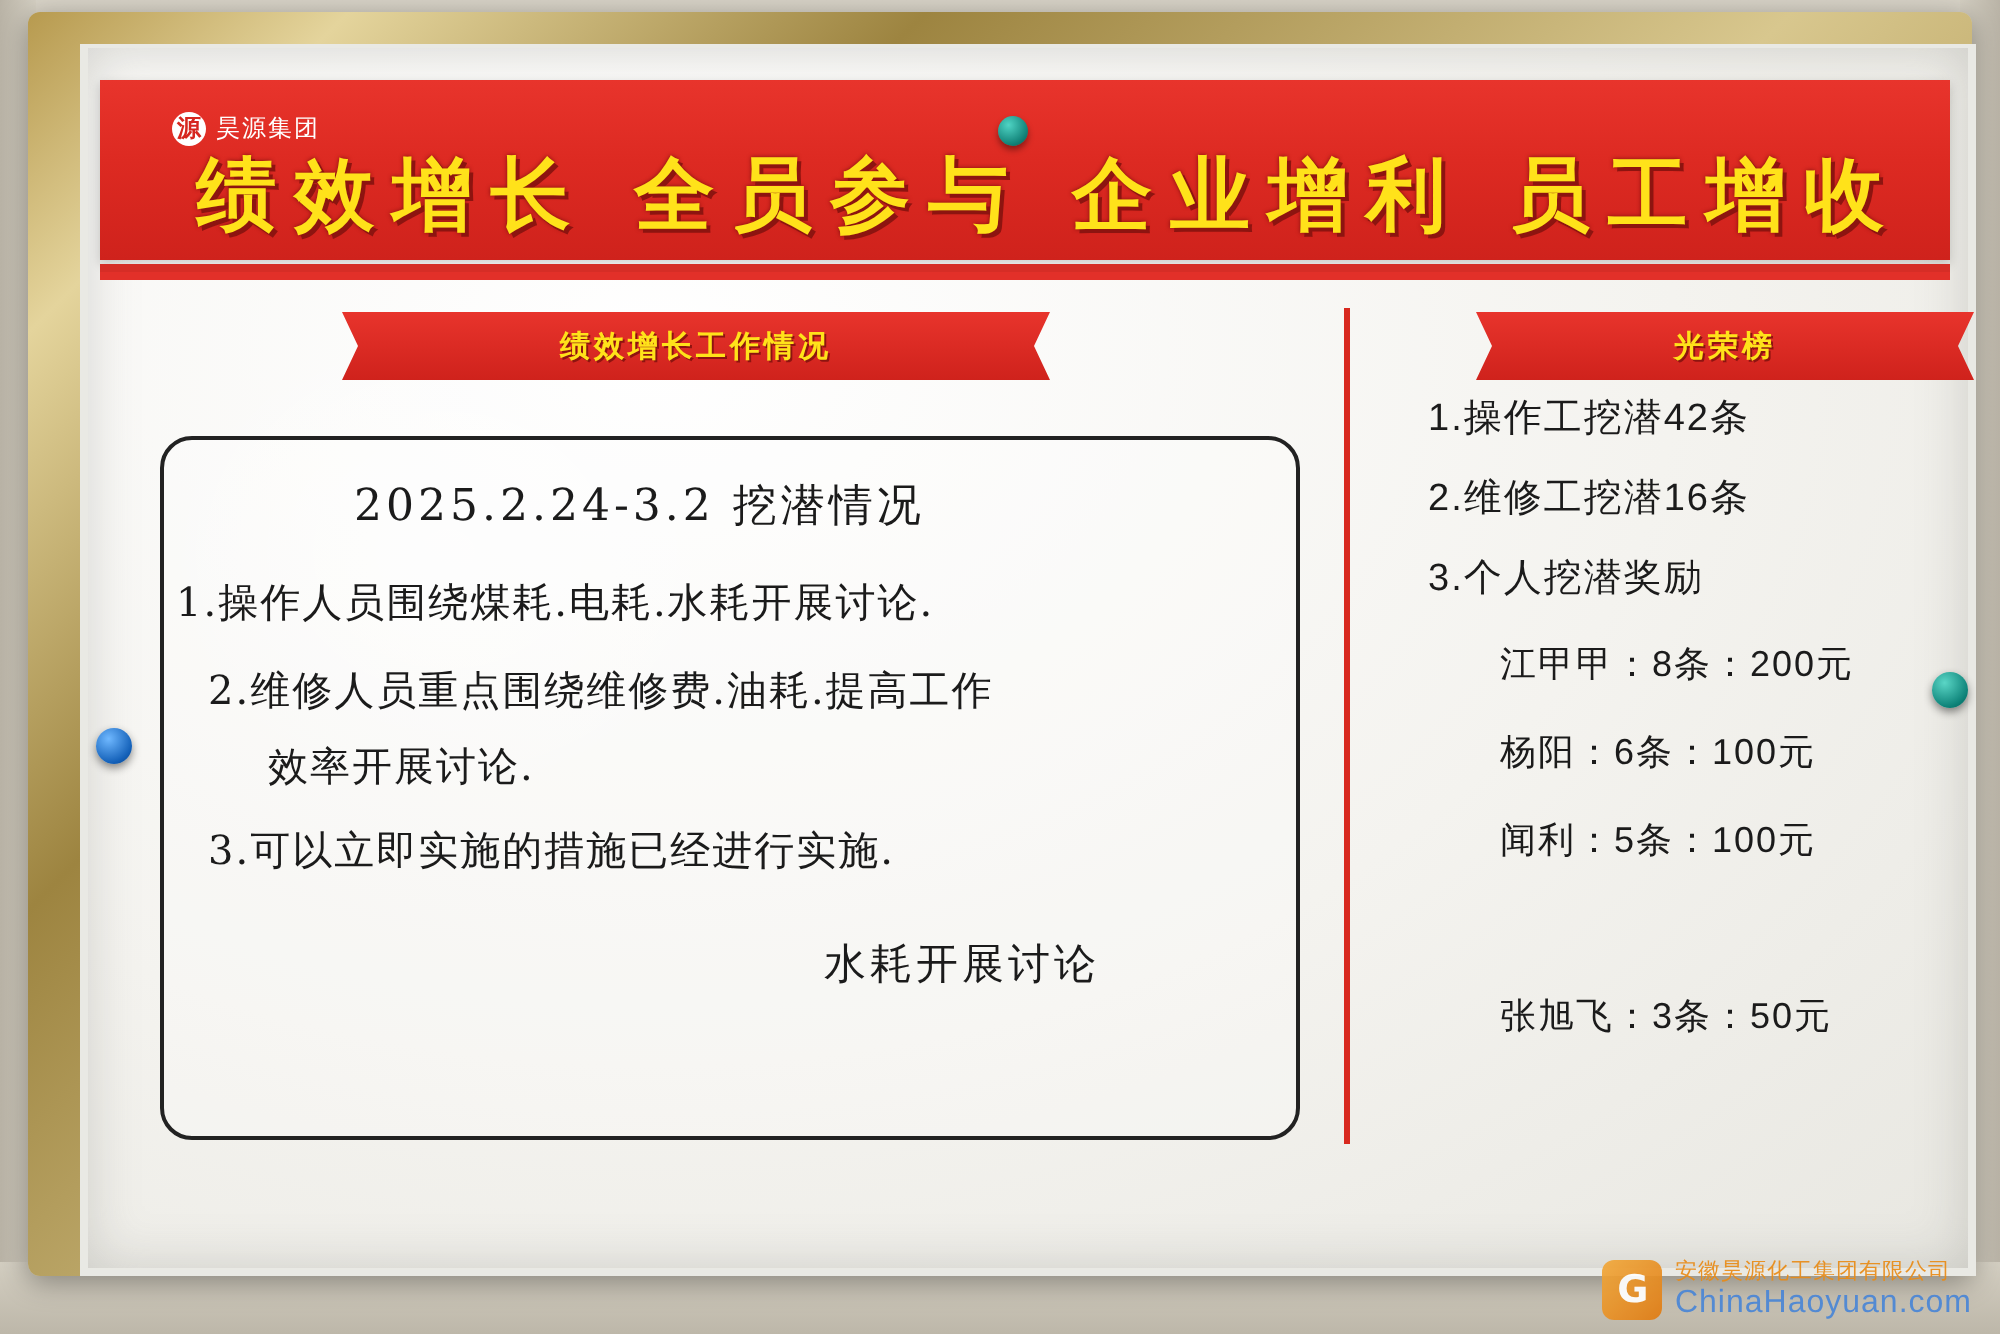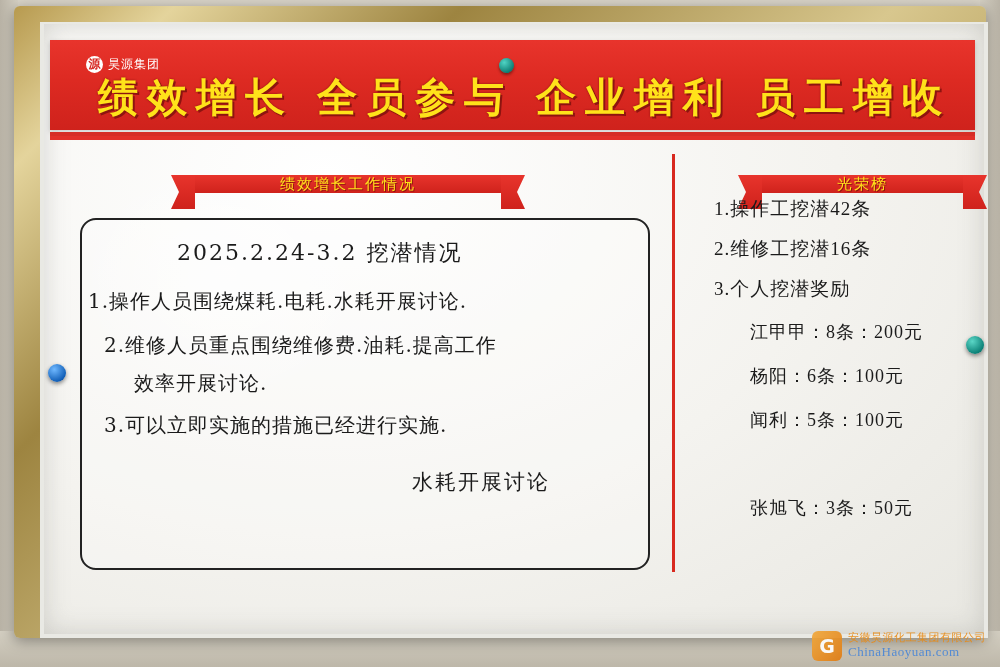--- a/index.html
+++ b/index.html
@@ -145,32 +145,31 @@
   .divider {
     position: absolute;
     left: 622px; top: 8px;
     width: 3px; height: 418px;
     background: #d8291f;
   }
 
   
   .ribbon {
     position: absolute;
-    height: 18px;
+    height: 34px;
     background: linear-gradient(180deg,#e8342c,#cf221c);
     color: #ffe21a;
     font-size: 15px;
-    font-weight: normal;
+    font-weight: bold;
     letter-spacing: 2px;
     display: flex;
     align-items: center;
     justify-content: center;
     font-family: "DejaVu Sans", sans-serif;
     text-shadow: 1px 1px 0 #8d1410;
-    margin-top: 19px;
   }
   .ribbon::before, .ribbon::after {
     content: "";
     position: absolute;
     top: 0;
     width: 24px; height: 34px;
     background: linear-gradient(180deg,#e8342c,#cf221c);
   }
   .ribbon::before {
     left: -22px;
@@ -226,21 +225,21 @@
   
   .panel-right {
     position: absolute;
     left: 658px; top: 46px;
     width: 258px; height: 374px;
   }
   .hr-item {
     position: absolute;
     font-size: 19px;
     letter-spacing: 1px;
-    font-family: Liberation Serif, serif;
+    font-family: Liberation Sans, sans-serif;
     color: #1b1b1b;
     white-space: nowrap;
   }
   .hr-1 { left: 6px;  top: 4px; }
   .hr-2 { left: 6px;  top: 44px; }
   .hr-3 { left: 6px;  top: 84px; }
   .hr-n { left: 42px; font-size: 18px; }
   .hr-n1 { top: 128px; }
   .hr-n2 { top: 172px; }
   .hr-n3 { top: 216px; }
@@ -319,23 +318,23 @@
   }
   .wm-lines { line-height: 1.15; }
   .wm-top {
     color: #e98b16;
     font-size: 11px;
     letter-spacing: .5px;
     font-family: "DejaVu Sans", sans-serif;
   }
   .wm-bot {
     color: #4a86d6;
-    font-size: 13px;
+    font-size: 16px;
     letter-spacing: .5px;
-    font-family: Liberation Serif, serif;
+    font-family: Liberation Sans, sans-serif;
   }
 
   
   .paper-edge {
     position: absolute;
     left: 36px; top: 126px;
     width: 925px; height: 4px;
     background: rgba(0,0,0,.05);
   }
 </style>

